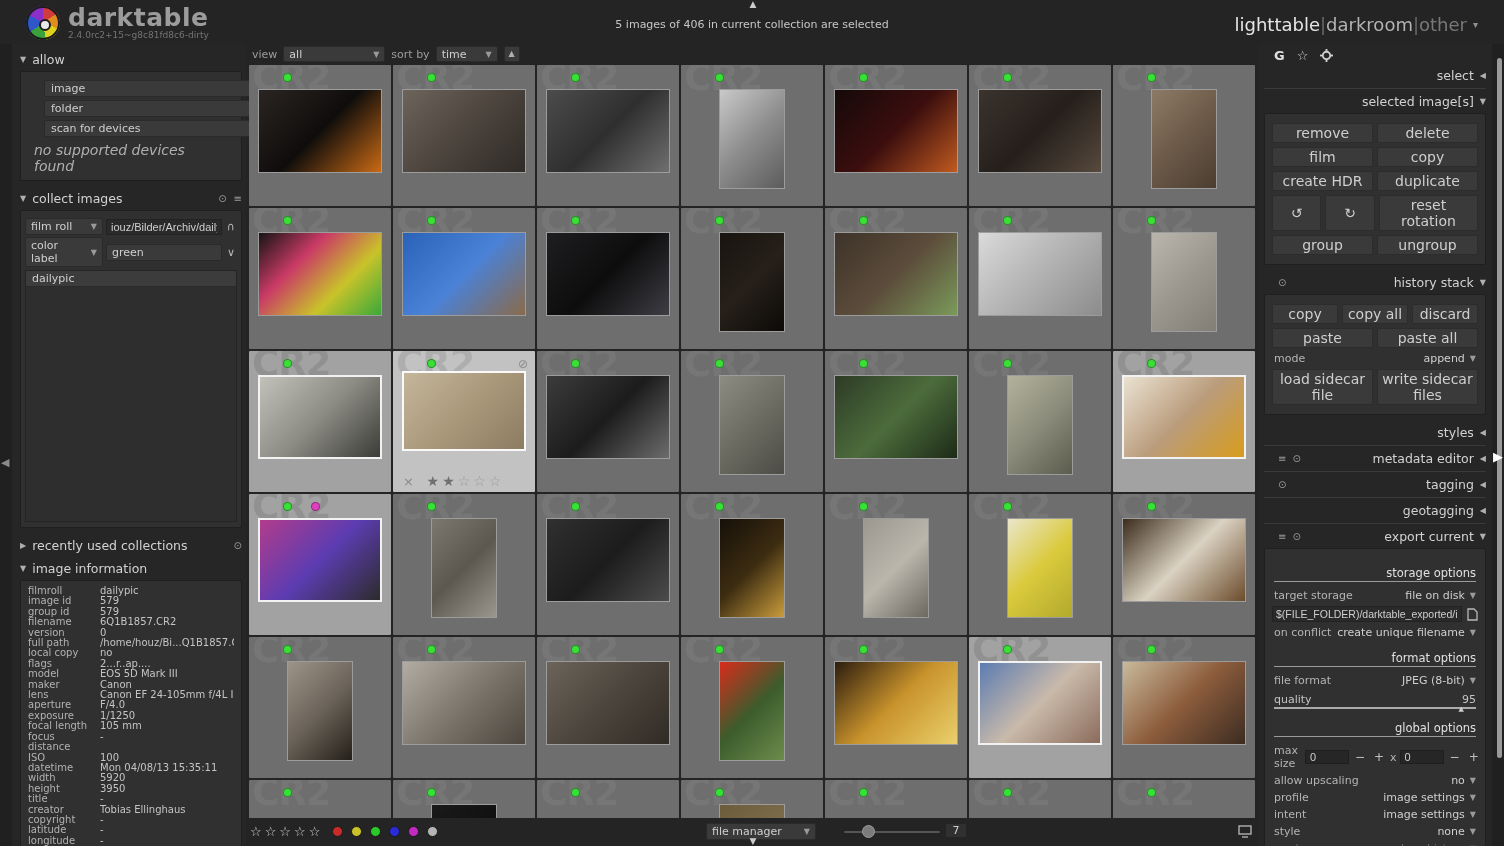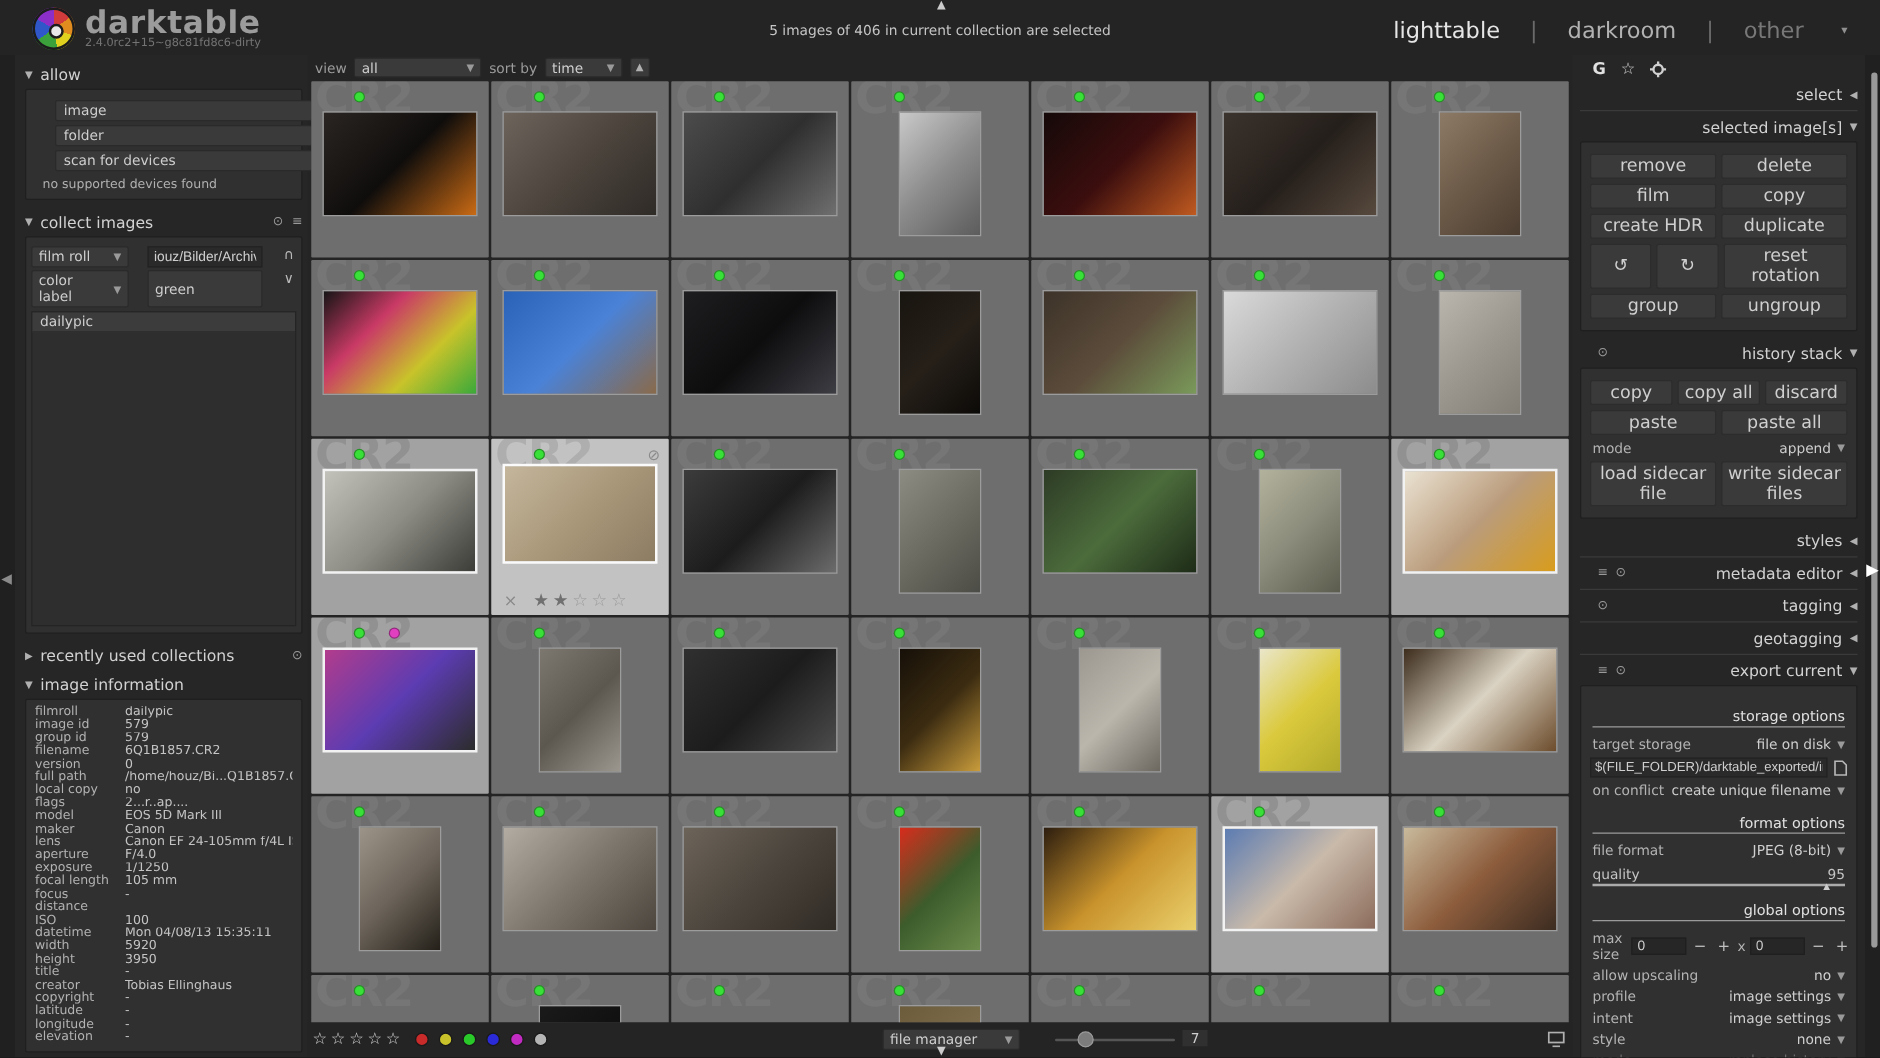--- a/index.html
+++ b/index.html
@@ -11,21 +11,21 @@
   .topbar { position:absolute; top:0; left:0; right:0; height:44px; background:#242424; }
   .top-collapse { position:absolute; top:0; left:740px; width:26px; height:10px; text-align:center; color:#cccccc; font-size:9px; line-height:9px; cursor:pointer; }
   .logo-block { position:absolute; left:26px; top:6px; display:flex; align-items:flex-end; gap:8px; }
   .logo-icon { width:34px; height:34px; border-radius:50%;
     background:conic-gradient(#d23b3b 0 55deg,#e08c1e 55deg 110deg,#e0d11e 110deg 170deg,#3ba23b 170deg 235deg,#2f57c9 235deg 300deg,#8c2fc9 300deg 360deg);
     position:relative; box-shadow:0 0 0 2px #1c1c1c inset; }
   .logo-icon:after { content:""; position:absolute; left:13px; top:13px; width:8px; height:8px; border-radius:50%; background:#e8e8e8; border:2px solid #1c1c1c; }
   .logo-name { font-size:25px; font-weight:bold; color:#9c9c9c; line-height:24px; letter-spacing:0.5px; }
   .logo-version { font-size:9px; color:#747474; }
   .status-line { position:absolute; top:18px; left:0; right:0; text-align:center; font-size:11px; color:#c6c6c6; }
-  .views { position:absolute; right:26px; top:14px; font-size:18px; color:#787878; display:flex; gap:24px; align-items:center; }
+  .views { position:absolute; right:26px; top:14px; font-size:18px; color:#787878; display:flex; gap:0; align-items:center; }
   .views .v-active { color:#e6e6e6; }
   .views .v-mid { color:#b2b2b2; }
   .views .sep { color:#6a6a6a; }
   .views .caret { font-size:10px; color:#909090; margin-left:6px; }
 
   
   .edge-left { position:absolute; left:0; top:44px; bottom:0; width:12px; background:#202020; }
   .edge-left .arr { position:absolute; top:412px; left:1px; color:#8a8a8a; font-size:11px; }
   .edge-right { position:absolute; right:0; top:44px; bottom:0; width:12px; background:#202020; }
   .edge-right .thumb { position:absolute; right:2px; top:14px; width:5px; height:700px; background:#9a9a9a; border-radius:3px; }
@@ -35,23 +35,23 @@
   .lpanel { position:absolute; left:12px; top:44px; width:234px; bottom:0; background:#262626; padding:4px 2px 0 6px; }
   .rpanel { position:absolute; right:12px; top:44px; width:234px; bottom:0; background:#262626; padding:0 4px 0 4px; }
 
   .phead { display:flex; align-items:center; font-size:12.5px; color:#d2d2d2; padding:4px 2px; gap:6px; }
   .phead .tri { font-size:8px; color:#b0b0b0; }
   .phead-r { justify-content:flex-end; }
   .phead .licons { margin-right:auto; display:flex; gap:6px; color:#9a9a9a; font-size:10px; padding-left:14px; }
   .pbox { background:#303030; border:1px solid #1f1f1f; border-radius:2px; padding:5px 7px; margin:0 2px 6px 2px; }
 
   .lbtn { display:block; width:100%; background:#3a3a3a; border:1px solid #2a2a2a; border-radius:2px; color:#cfcfcf; font-size:11px; text-align:left; padding:1px 6px; margin:3px 16px; font-family:inherit; }
-  .lnote { font-size:10px; color:#b0b0b0; padding:2px 6px 1px; }
-
-  .collect-row { display:flex; gap:15px; margin:2px 0; }
+  .lnote { font-size:14px; color:#b0b0b0; padding:2px 6px 1px;font-style:italic; }
+
+  .collect-row { display:flex; gap:3px; margin:2px 0; align-items:center; }
   .drop { background:#3a3a3a; border:1px solid #2a2a2a; border-radius:2px; color:#cfcfcf; font-size:11px; padding:1px 5px; display:flex; align-items:center; gap:6px; }
   .drop .dc { font-size:8px; color:#9a9a9a; margin-left:auto; }
   .collect-input { flex:1; background:#2a2a2a; border:1px solid #222; color:#cfcfcf; font-size:11px; padding:1px 4px; min-width:0; }
   .collect-icon { color:#bababa; font-size:11px; width:12px; text-align:center; }
   .collect-list { background:#2e2e2e; border:1px solid #242424; margin-top:3px; height:252px; }
   .collect-item { background:#3c3c3c; color:#d0d0d0; font-size:11px; padding:1px 6px; border-bottom:1px solid #2a2a2a; }
 
   .info-table { font-size:10px; line-height:10.4px; color:#c4c4c4; }
   .inforow { display:flex; }
   .inforow .k { width:72px; flex:0 0 72px; color:#b2b2b2; }

